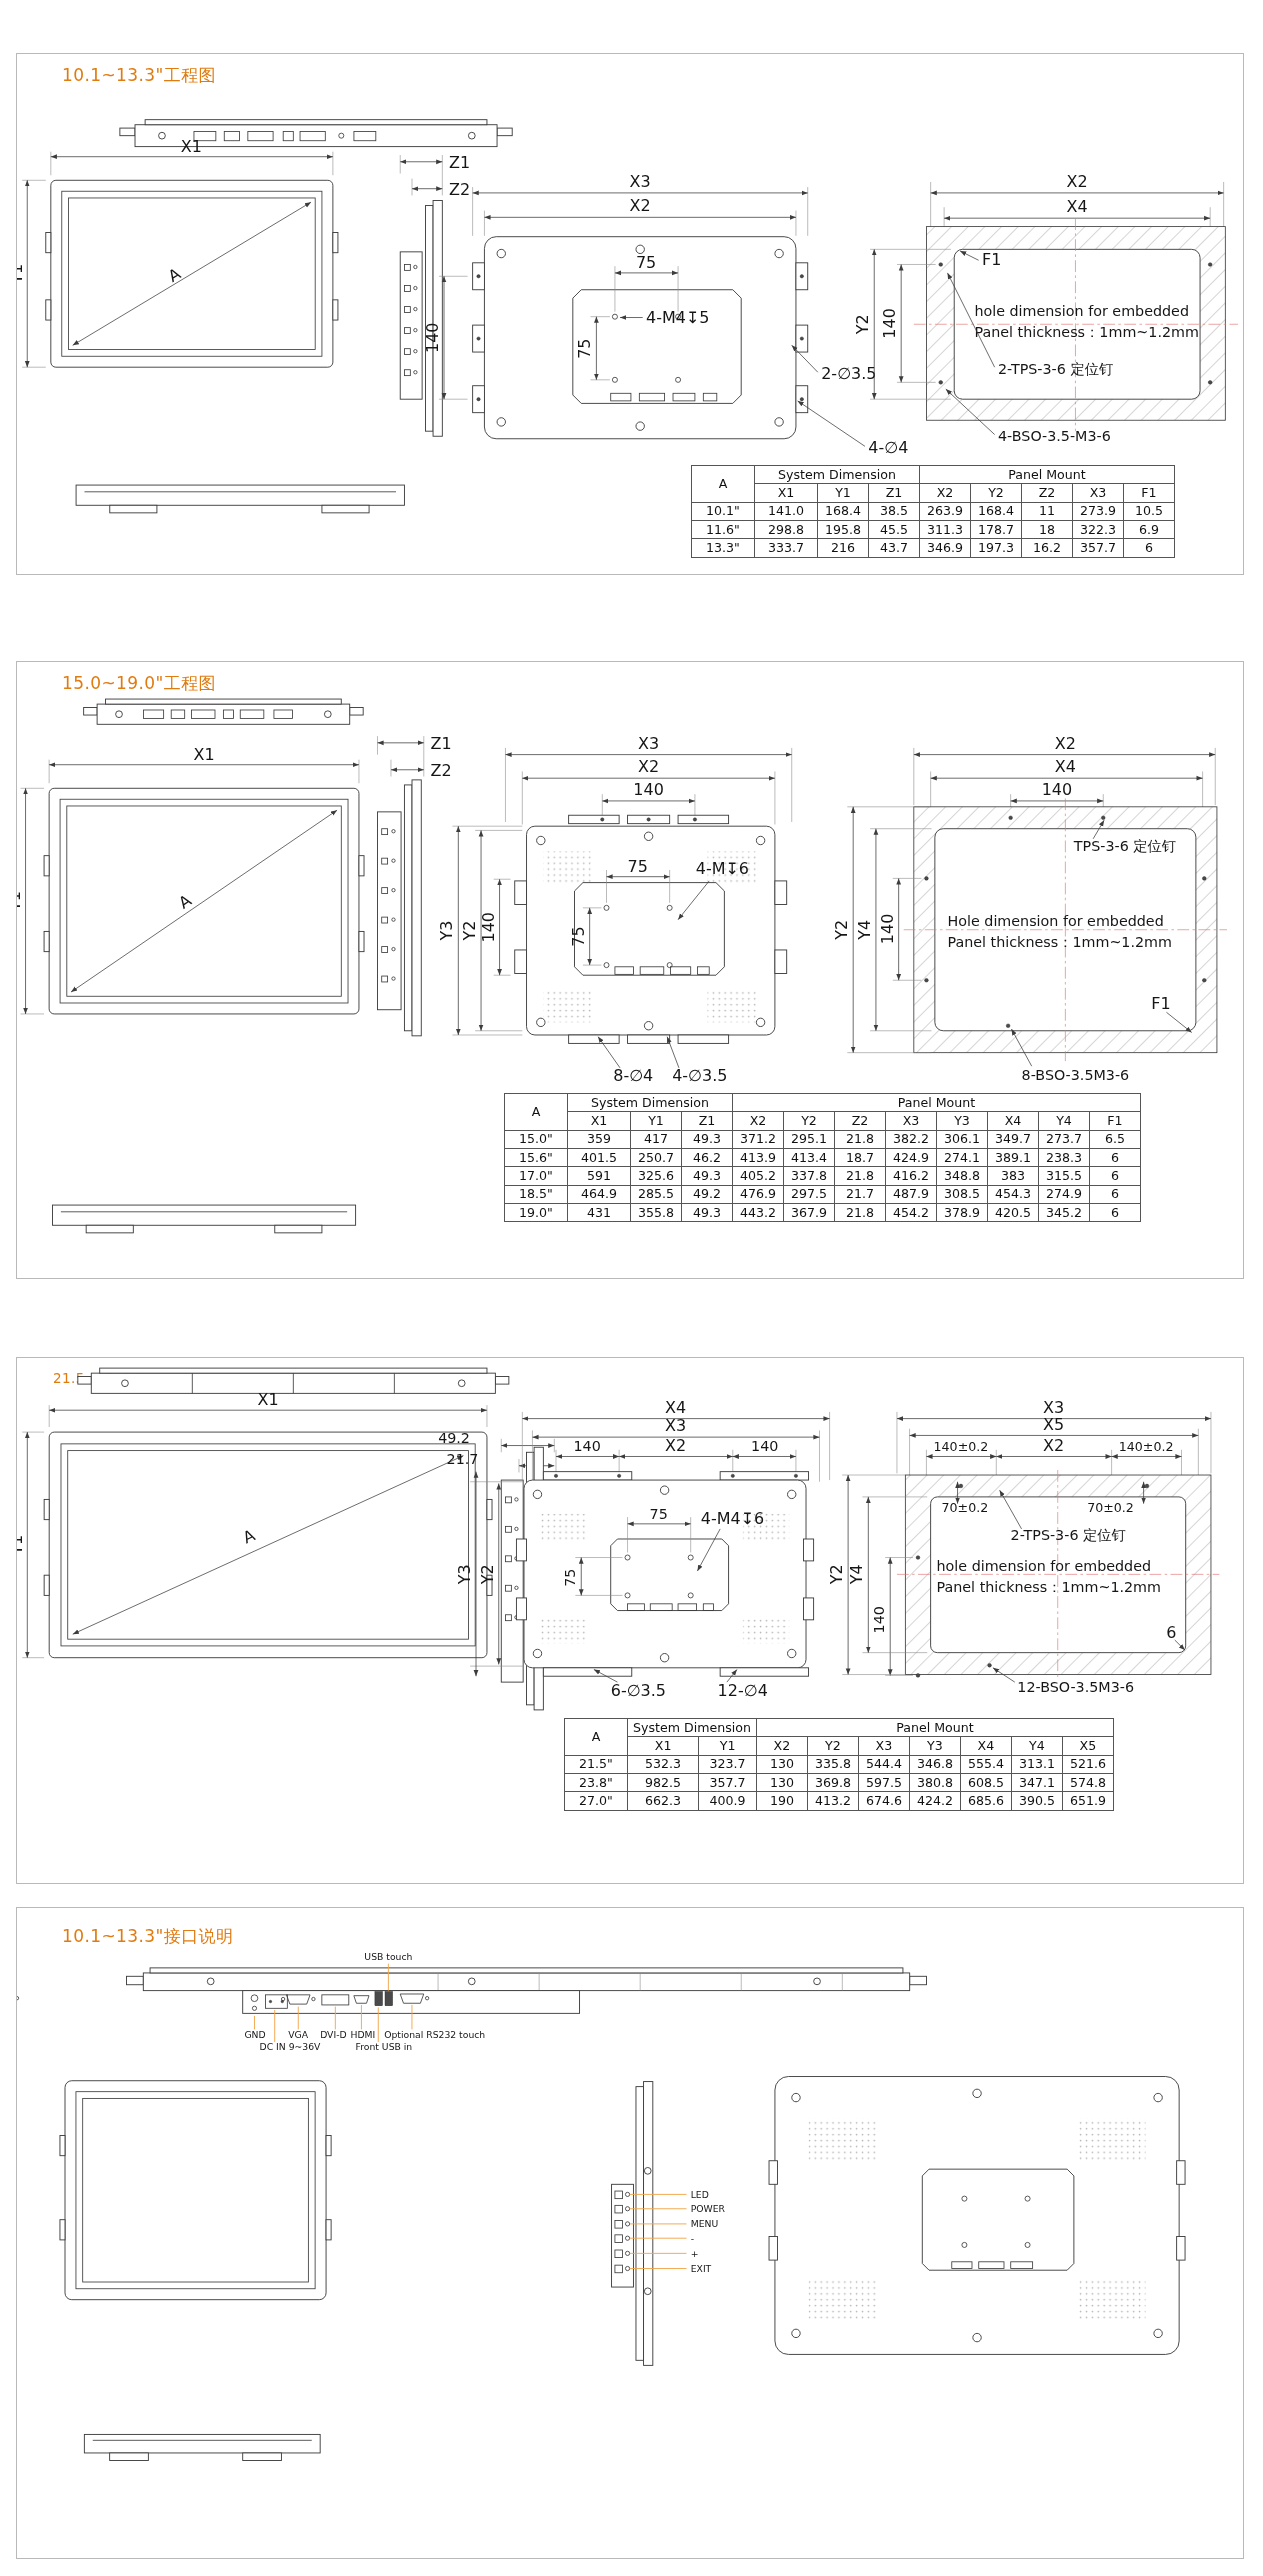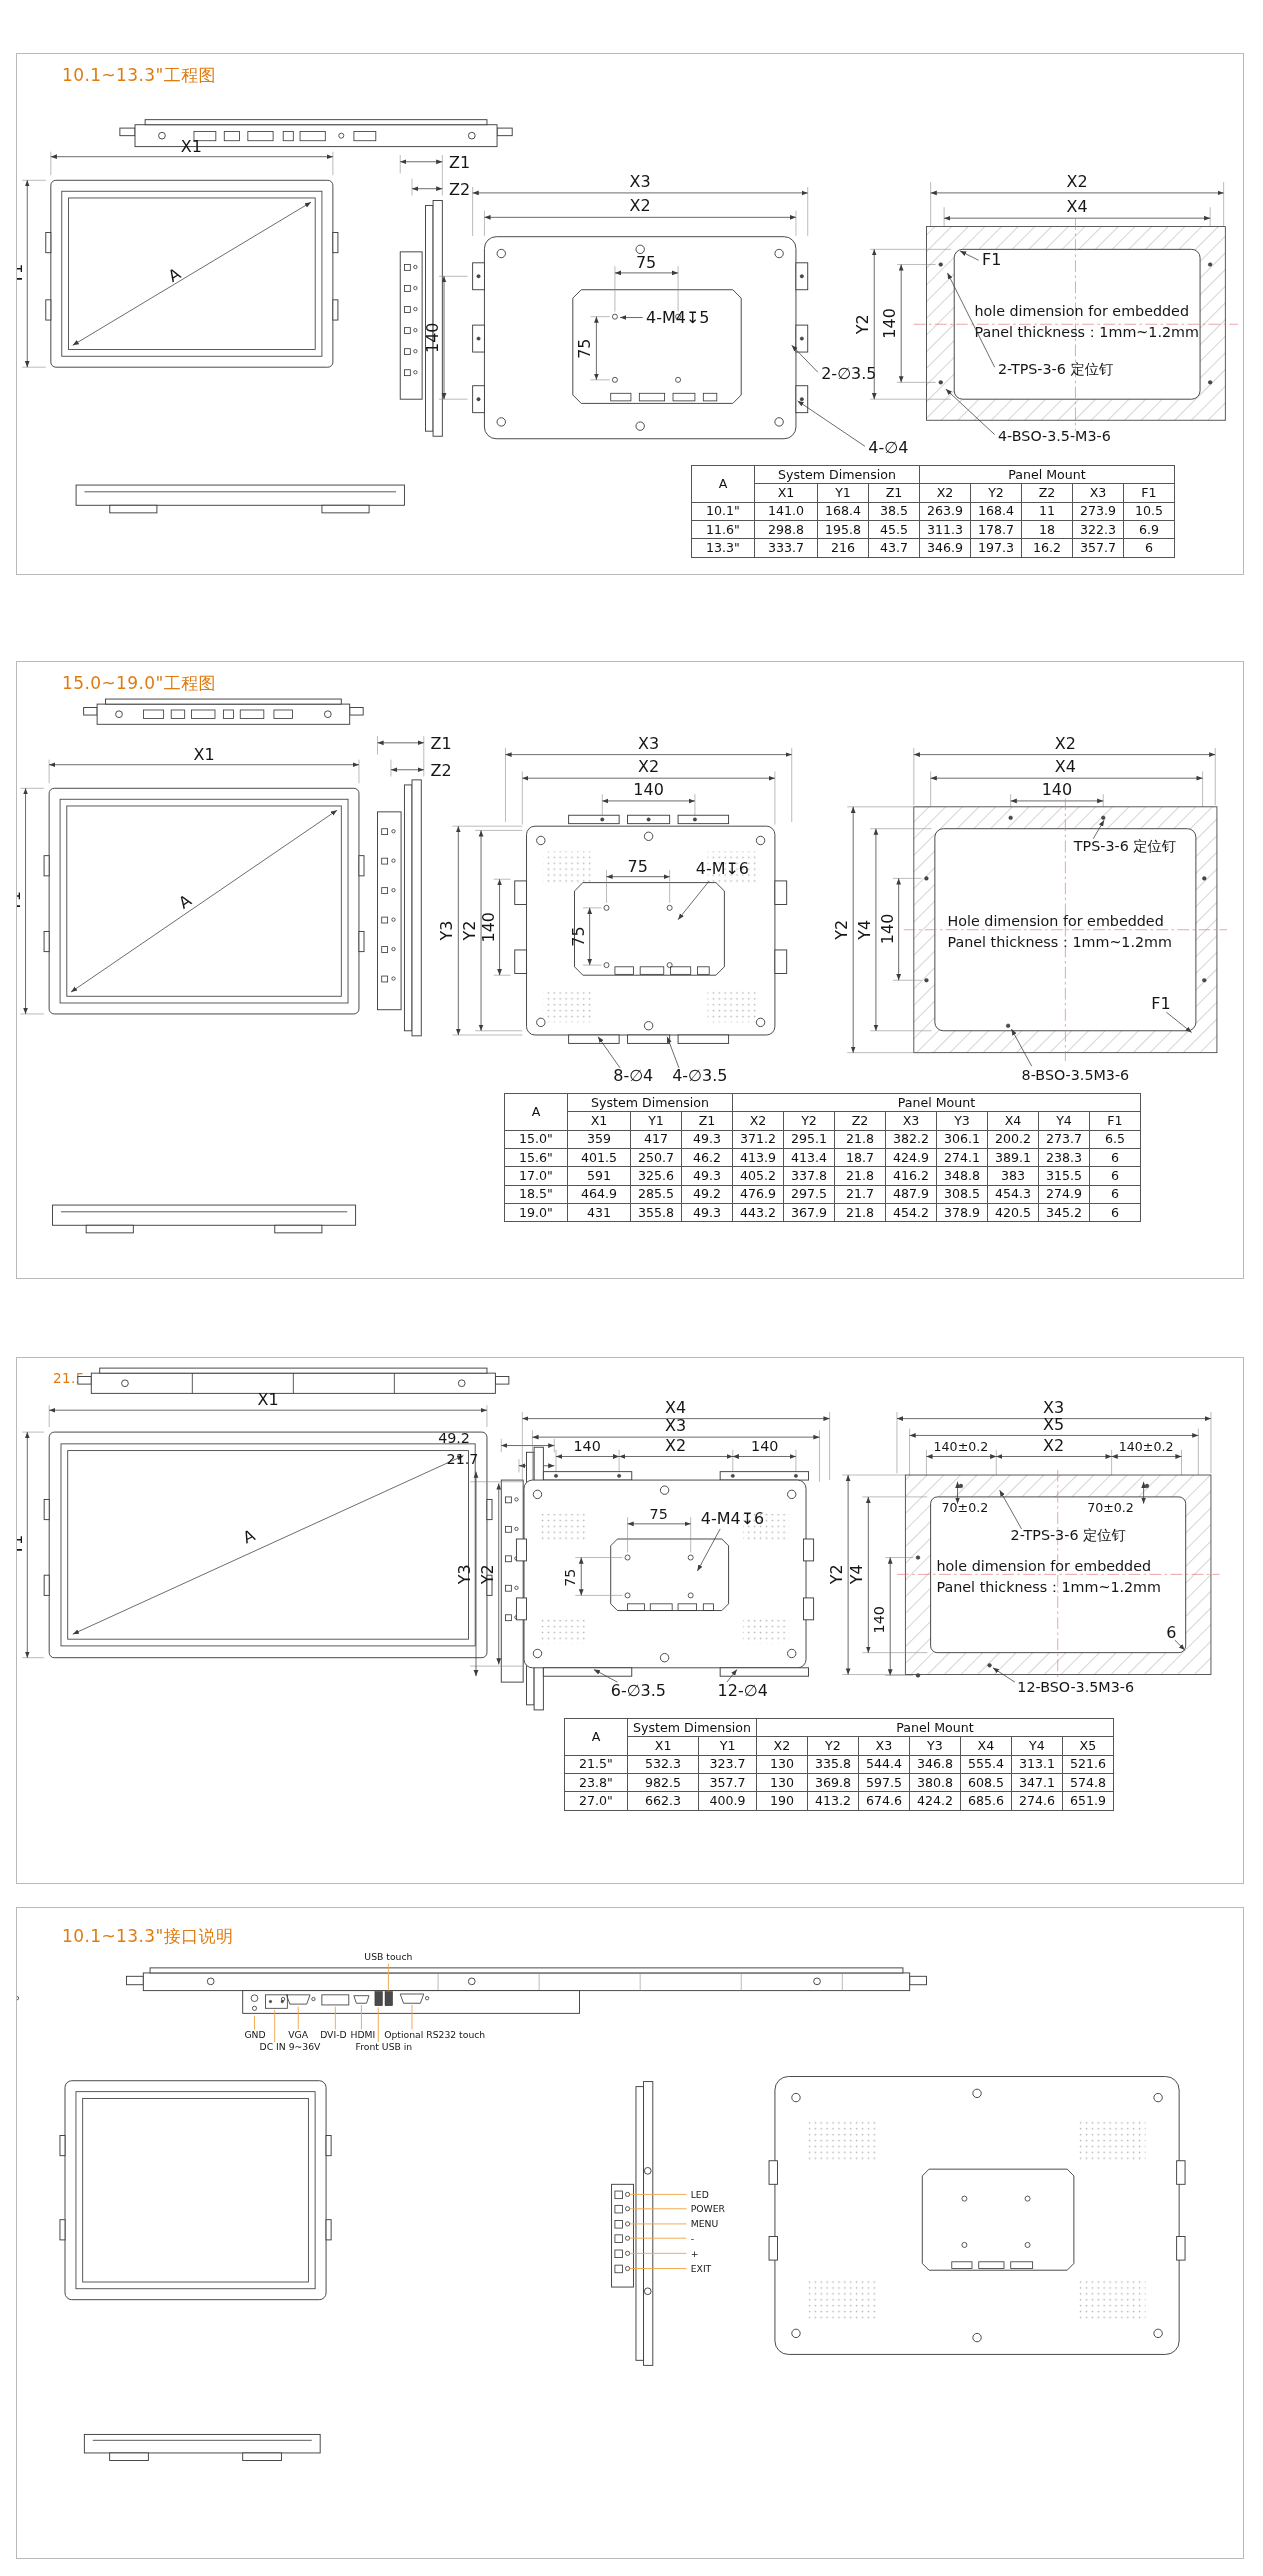--- a/index.html
+++ b/index.html
@@ -493,21 +493,21 @@
           <tr>
             <td>15.0"</td>
             <td>359</td>
             <td>417</td>
             <td>49.3</td>
             <td>371.2</td>
             <td>295.1</td>
             <td>21.8</td>
             <td>382.2</td>
             <td>306.1</td>
-            <td>200.2</td>
+            <td>349.7</td>
             <td>273.7</td>
             <td>6.5</td>
           </tr>
           <tr>
             <td>15.6"</td>
             <td>401.5</td>
             <td>250.7</td>
             <td>46.2</td>
             <td>413.9</td>
             <td>413.4</td>
@@ -809,21 +809,21 @@
           </tr>
           <tr>
             <td>27.0"</td>
             <td>662.3</td>
             <td>400.9</td>
             <td>190</td>
             <td>413.2</td>
             <td>674.6</td>
             <td>424.2</td>
             <td>685.6</td>
-            <td>274.6</td>
+            <td>390.5</td>
             <td>651.9</td>
           </tr>
         </tbody>
       </table>
   </section>
 
   <section class="panel" id="sec4">
     <div class="sec-title">10.1~13.3"接口说明</div>
     <svg class="drawing" width="1227" height="652" viewBox="0 0 1457 774">
       <defs>

